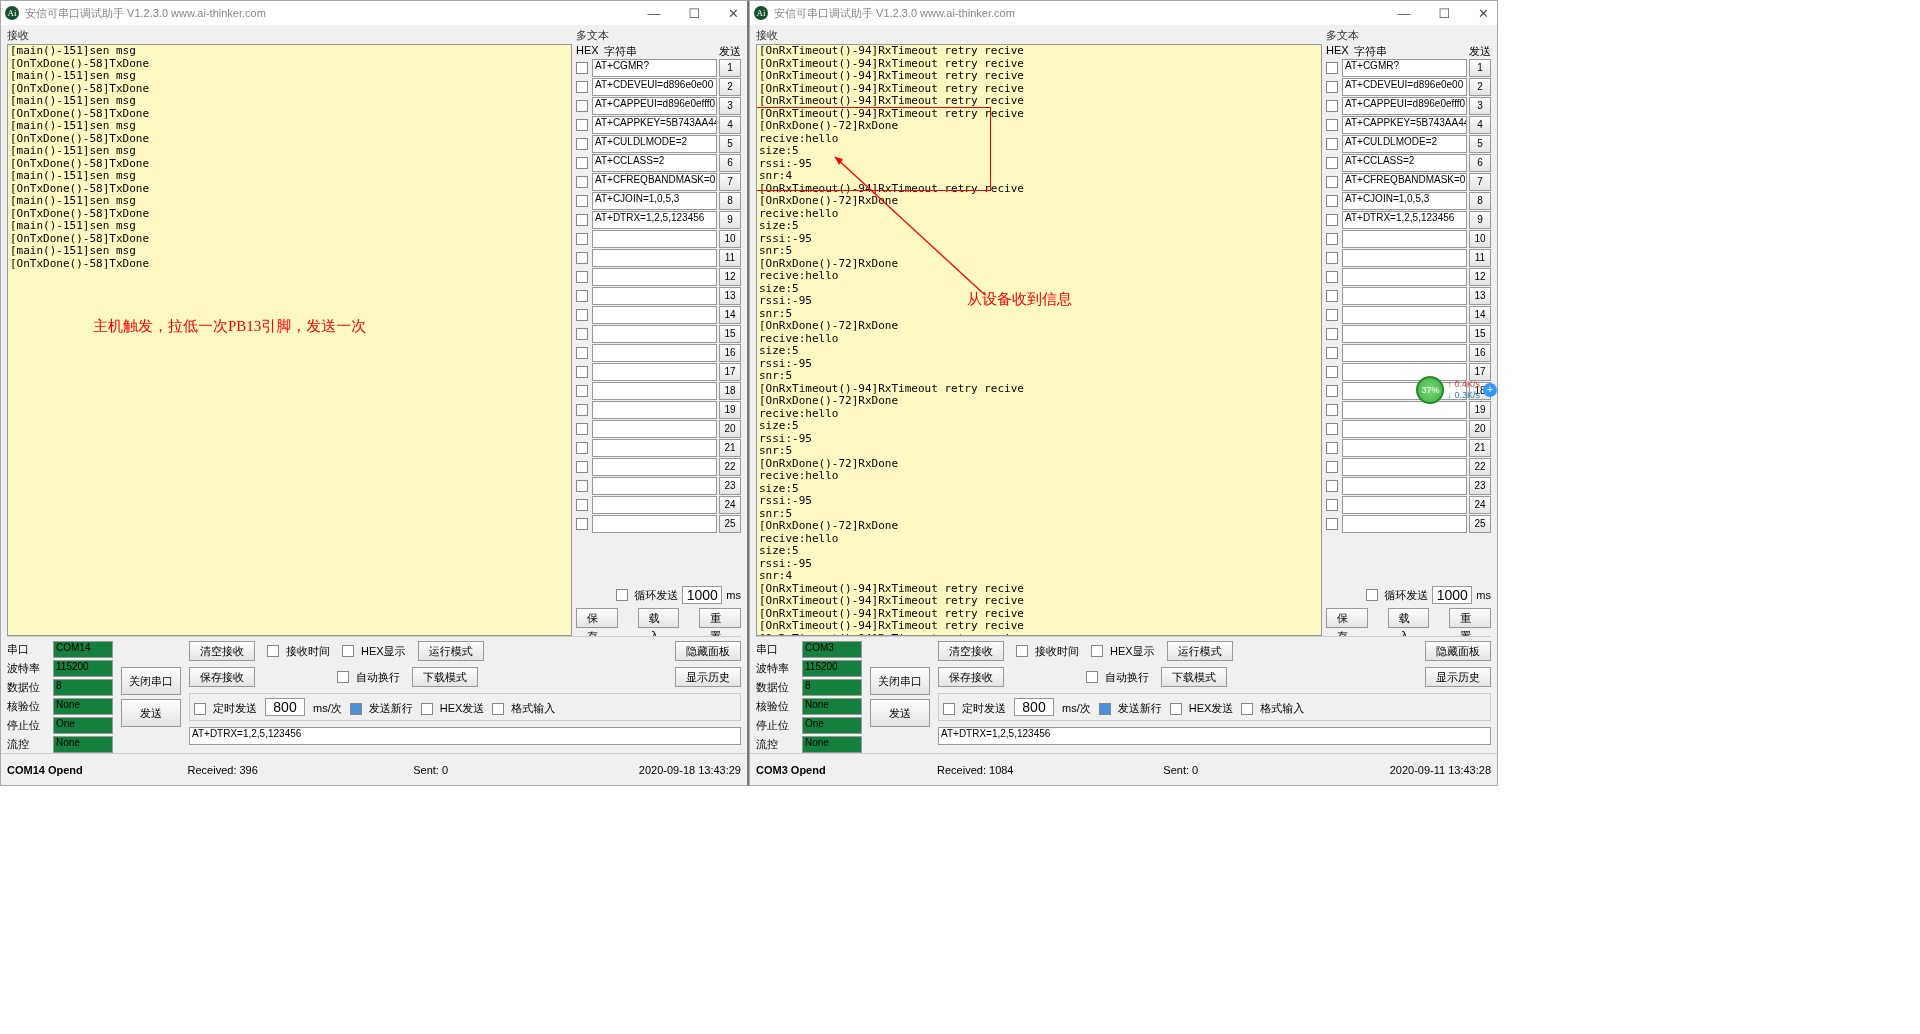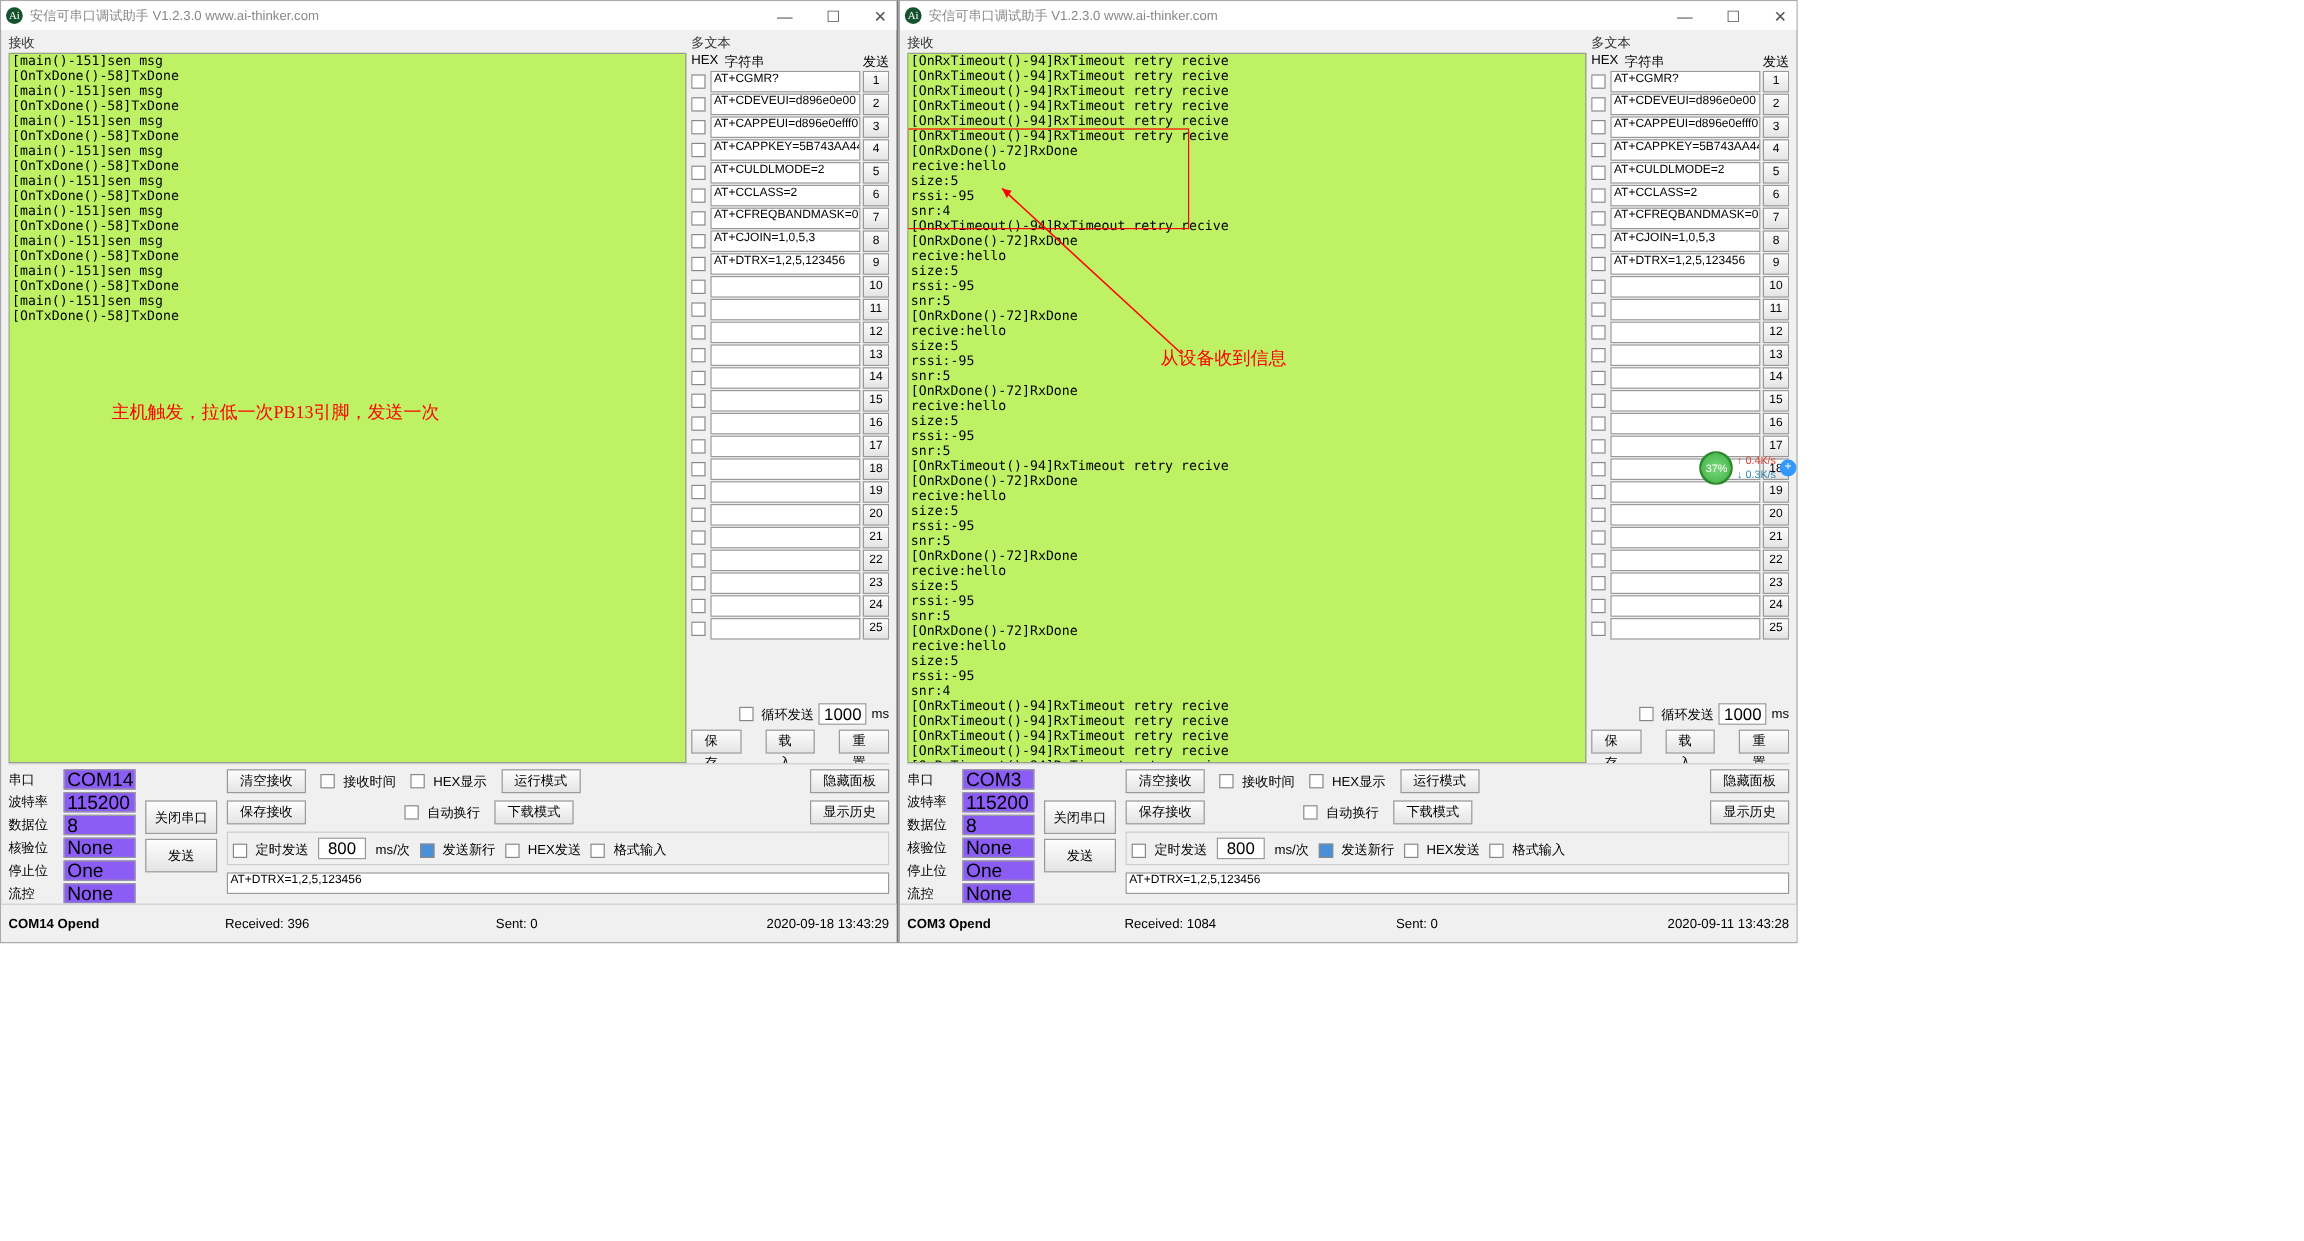--- a/index.html
+++ b/index.html
@@ -8,41 +8,41 @@
 .app { width: 749px; height: 786px; border: 1px solid #aaa; display: flex; flex-direction: column; background: #f0f0f0; position: relative; }
 .app:first-child { border-right: 2px solid #777; }
 .titlebar { height: 24px; display: flex; align-items: center; padding: 0 4px; background: #fff; color: #888; font-size: 11px; }
 .tico { width: 14px; height: 14px; border-radius: 50%; background: #14532d; margin-right: 6px; display: inline-flex; align-items: center; justify-content: center; color: #fff; font-size: 9px; font-family: Liberation Serif, serif; }
 .wbtns { margin-left: auto; display: flex; gap: 20px; color: #555; font-size: 13px; }
 .wbtn { padding: 0 4px; cursor: default; }
 .body { flex: 1; display: flex; flex-direction: column; padding: 2px 6px 0 6px; overflow: hidden; }
 .uprow { flex: 1; display: flex; gap: 4px; overflow: hidden; }
 .leftcol { flex: 1; display: flex; flex-direction: column; }
 .lbl { font-size: 11px; color: #333; padding: 1px 0; }
-.rxbox { flex: 1; border: 1px solid #999; background: #bef264; font-family: "NSimSun", "SimSun", monospace; font-size: 11px; line-height: 12.5px; padding: 0 2px; overflow: hidden; white-space: pre; position: relative; }
+.rxbox { flex: 1; border: 1px solid #999; background: #fef9c3; font-family: "NSimSun", "SimSun", monospace; font-size: 11px; line-height: 12.5px; padding: 0 2px; overflow: hidden; white-space: pre; position: relative; }
 .multitext { width: 165px; display: flex; flex-direction: column; }
 .mthdr { display: flex; font-size: 11px; }
 .mthdr > span:nth-child(1){ width:28px; }
 .mthdr > span:nth-child(2){ flex:1; text-align:left; }
 .mthdr > span:nth-child(3){ width:28px; text-align:right; }
 .rows { flex: 1; overflow: hidden; }
 .mrow { display: flex; align-items: center; margin-bottom: 1px; }
 .cb { width: 12px; height: 12px; border: 1px solid #888; background: #fff; margin-right: 4px; }
 .tinput { flex: 1; height: 18px; border: 1px solid #999; background: #fff; font-size: 10px; padding: 0 2px; font-family: Arial; overflow: hidden; white-space: nowrap; }
 .nbtn { width: 22px; height: 18px; border: 1px solid #999; background: linear-gradient(#fdfdfd,#e4e4e4); margin-left: 2px; font-size: 10px; text-align: center; line-height: 16px; }
 .looprow { display: flex; align-items: center; justify-content: flex-end; gap: 4px; font-size: 11px; margin: 4px 0; }
 .looprow .cb { margin-right: 2px; }
 .ninput { width: 40px; height: 18px; border: 1px solid #999; background:#fff; font-size:14px; text-align:center; }
 .brow { display: flex; justify-content: space-between; gap: 20px; margin-bottom: 8px; }
 .btn { height: 20px; padding: 0 10px; border: 1px solid #999; background: linear-gradient(#fdfdfd,#e4e4e4); font-size: 11px; line-height: 18px; }
 .cfgarea { border-top: 1px solid #ccc; padding: 4px 0 0 0; display: flex; gap: 8px; font-size: 11px; }
 .params { display: flex; flex-direction: column; gap: 2px; }
 .prow { display: flex; align-items: center; gap: 6px; }
 .plbl { width: 40px; }
-.sel { width: 60px; height: 17px; border: 1px solid #999; background: #8b5cf6; font-size: 16px; padding: 0 2px; }
+.sel { width: 60px; height: 17px; border: 1px solid #999; background: #15803d; font-size: 10px; padding: 0 2px; }
 .midcol { display: flex; flex-direction: column; gap: 4px; justify-content: center; }
 .bigbtn { width: 60px; height: 28px; border: 1px solid #999; background: linear-gradient(#fdfdfd,#e4e4e4); font-size: 11px; }
 .rightcfg { flex: 1; display: flex; flex-direction: column; gap: 6px; }
 .cfgrow { display: flex; align-items: center; gap: 12px; }
 .cfgrow2 { display: flex; align-items: flex-end; gap: 8px; border: 1px solid #ccc; padding: 4px; }
 .ck { display: flex; align-items: center; gap: 3px; }
 .sendinput { flex: 1; height: 18px; border: 1px solid #999; background:#fff; font-size:10px; padding:0 2px; }
 .status { height: 32px; border-top: 1px solid #ccc; display: flex; font-size: 11px; align-items: center; padding: 0 6px; background: #f0f0f0; }
 .status > span:nth-child(1){flex:1.2;font-weight:bold;}
 .status > span:nth-child(2){flex:1.5;}
@@ -85,21 +85,21 @@
 [OnTxDone()-58]TxDone
 [main()-151]sen msg
 [OnTxDone()-58]TxDone
 [main()-151]sen msg
 [OnTxDone()-58]TxDone
 [main()-151]sen msg
 [OnTxDone()-58]TxDone
 [main()-151]sen msg
 [OnTxDone()-58]TxDone
 [main()-151]sen msg
-[OnTxDone()-58]TxDone<div class="anno" style="left:85px;top:275px;margin-top:18px;">主机触发，拉低一次PB13引脚，发送一次</div></div>
+[OnTxDone()-58]TxDone<div class="anno" style="left:85px;top:275px;">主机触发，拉低一次PB13引脚，发送一次</div></div>
       </div>
       <div class="multitext">
         <div class="lbl">多文本</div>
         <div class="mthdr">
               <span>HEX</span>
               <span>字符串</span>
               <span>发送</span>
             </div>
         <div class="rows">
               <div class="mrow">

